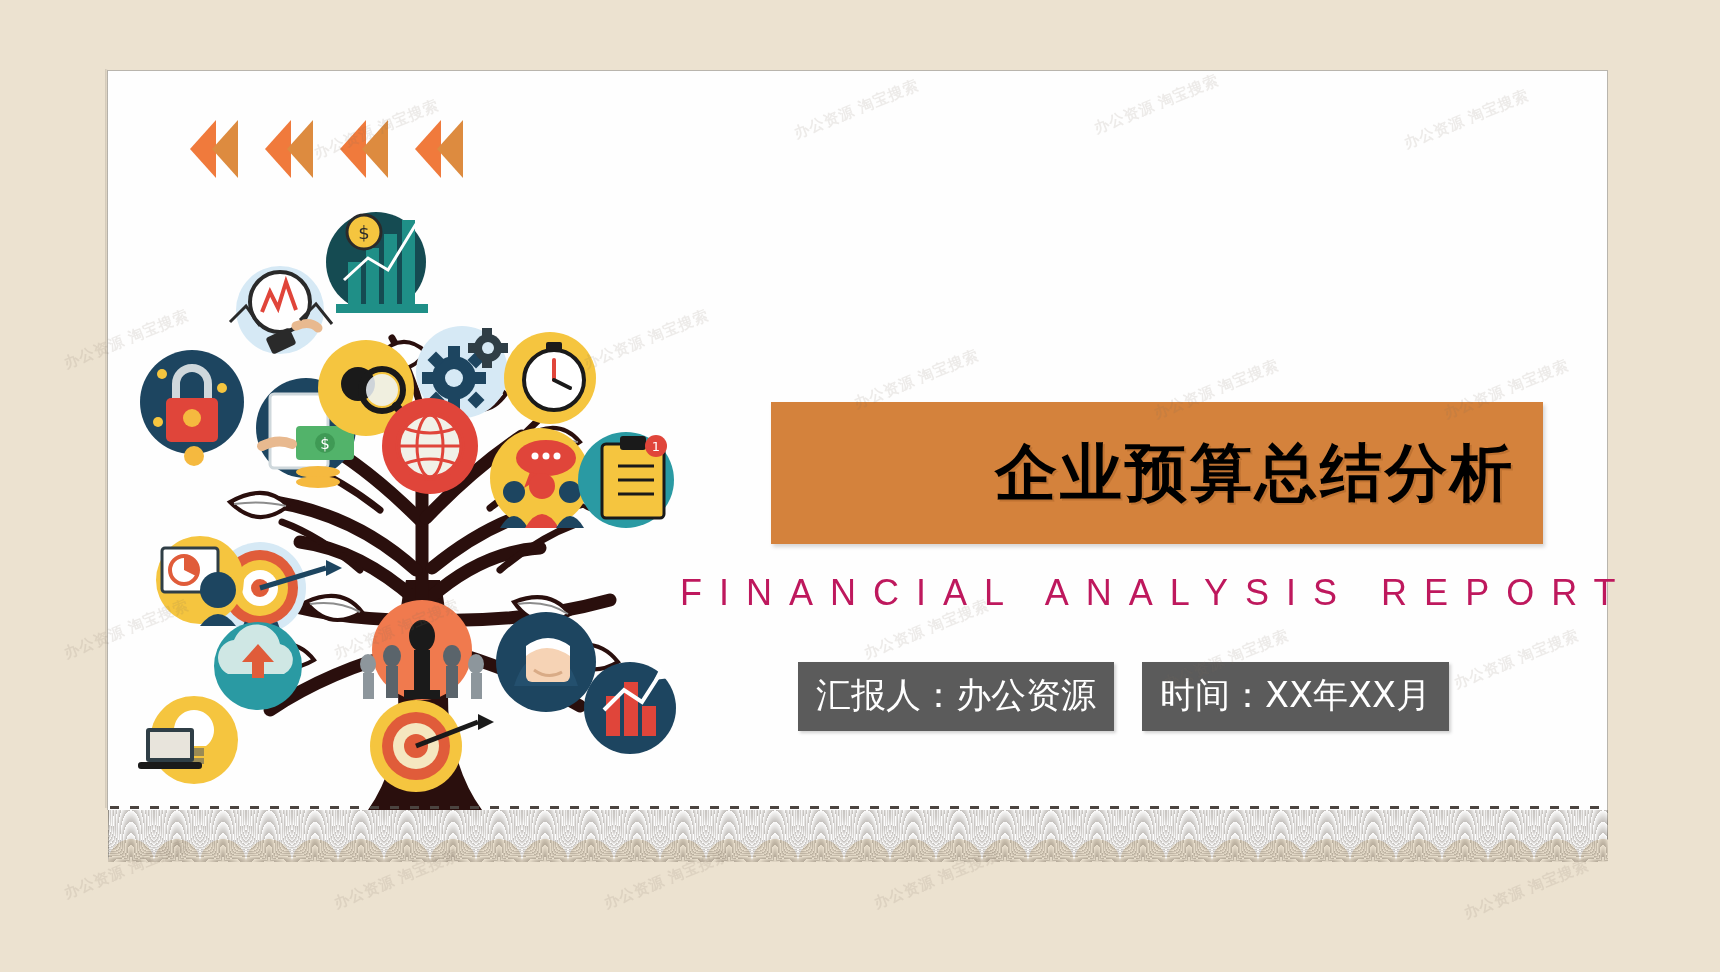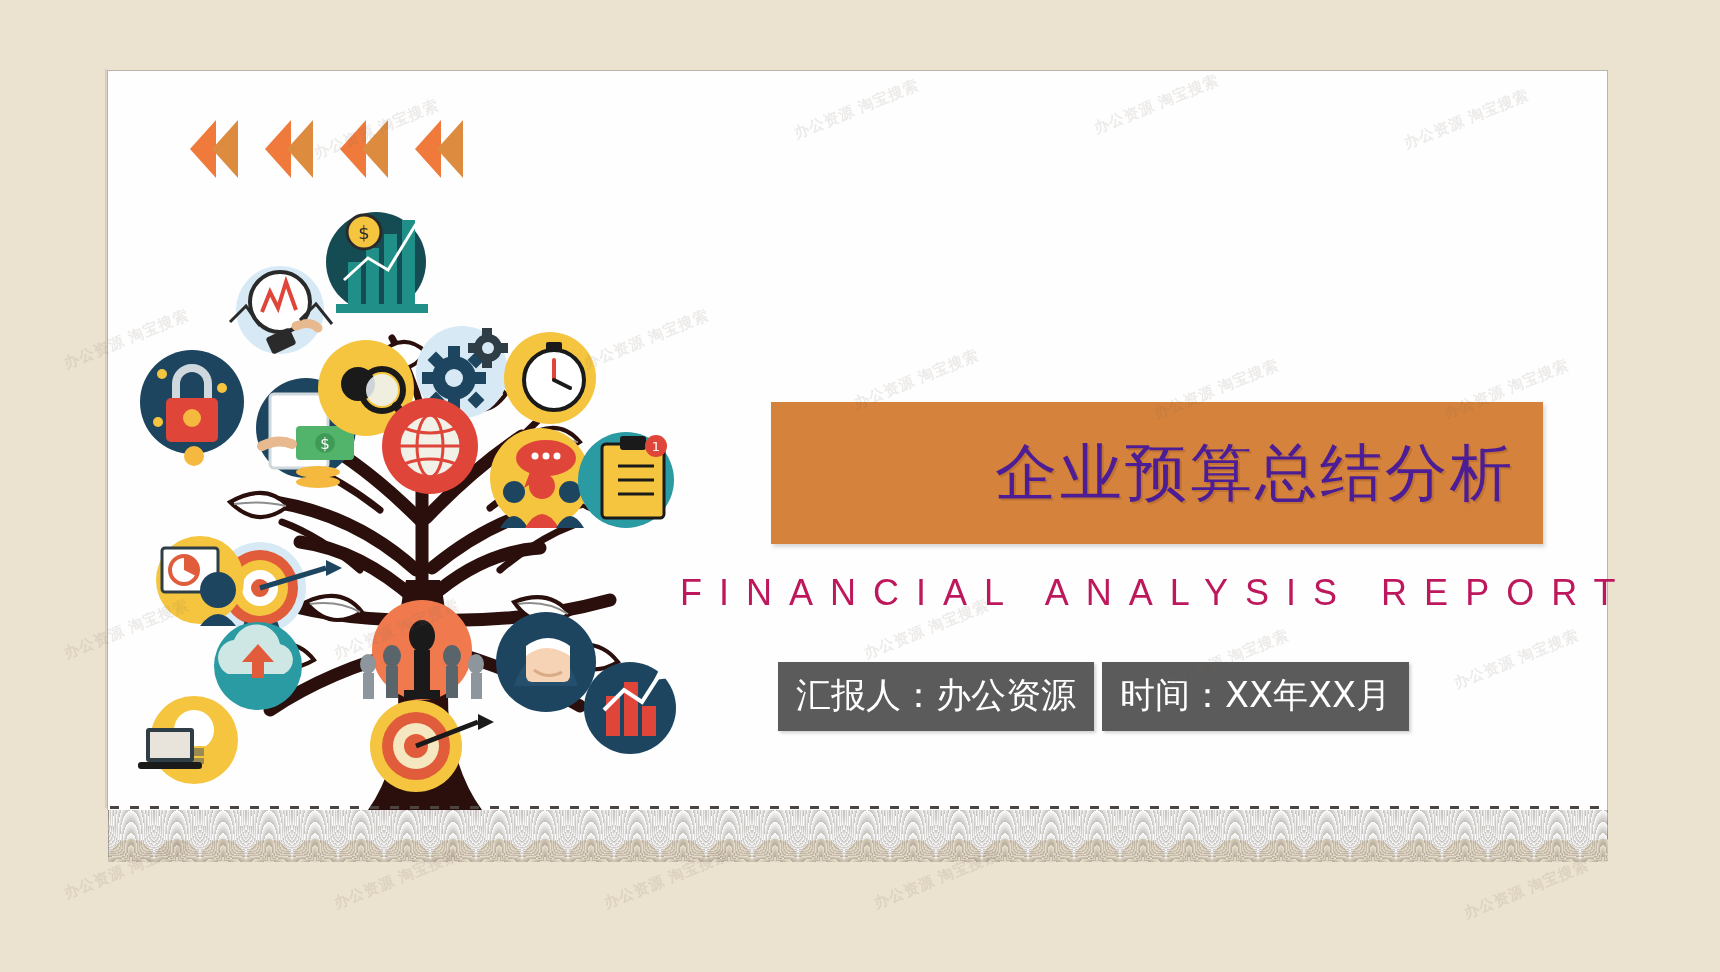--- a/index.html
+++ b/index.html
@@ -108,23 +108,23 @@
     left: 771px; top: 402px;
     width: 772px; height: 142px;
     background: #d4823c;
     box-shadow: 2px 3px 4px rgba(0,0,0,.16);
     display: flex;
     align-items: center;
     justify-content: flex-end;
     padding-right: 28px;
   }
   #bannerText {
-    color: #4c1d95;
+    color: #000000;
     font-size: 62px;
-    font-weight: 400;
+    font-weight: 700;
     letter-spacing: 3px;
     white-space: nowrap;
     text-shadow: 2px 2px 0 rgba(120,60,15,.22);
     font-family: "DejaVu Sans", "Liberation Sans", sans-serif;
   }
 
   
   #subtitle {
     position: absolute;
     left: 680px; top: 572px;
@@ -132,25 +132,25 @@
     color: #be185d;
     font-size: 36px;
     font-weight: 400;
     letter-spacing: 17px;
     white-space: nowrap;
   }
 
   
   #meta {
     position: absolute;
-    left: 700px; top: 662px;
+    left: 740px; top: 662px;
     width: 709px;
     display: flex;
     justify-content: flex-end;
-    gap: 8px;
+    gap: 28px;
     text-align: right;
   }
   .chip {
     background: #5b5b5b;
     color: #ffffff;
     font-size: 35px;
     font-weight: 400;
     padding: 10px 18px 12px;
     white-space: nowrap;
     box-shadow: 2px 2px 3px rgba(0,0,0,.18);

